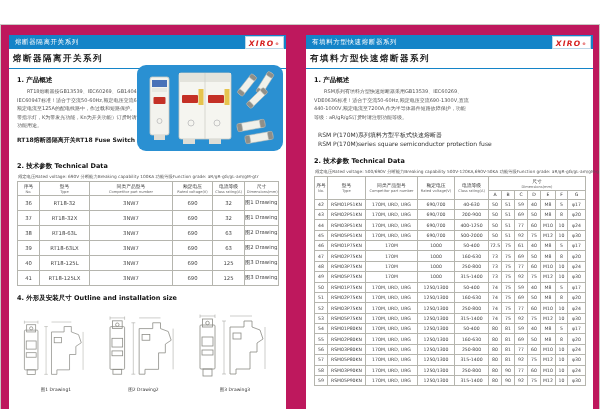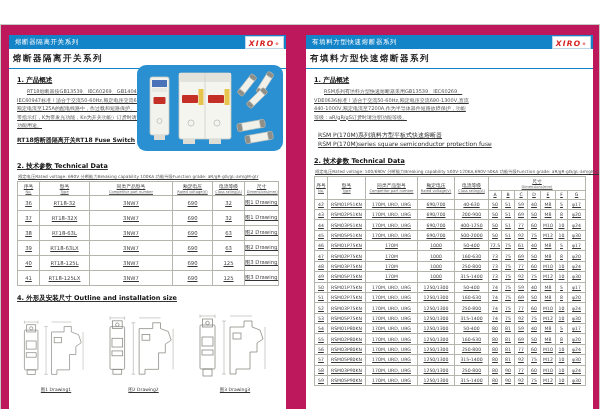--- a/index.html
+++ b/index.html
@@ -15,21 +15,21 @@
   .topbar{height:14px;background:#1484c8;display:flex;align-items:center;
     justify-content:space-between;padding:0 2px 0 6px;box-sizing:border-box;}
   .tb-title{color:#fff;font-size:6.5px;letter-spacing:.6px;white-space:nowrap;}
   .logo{background:#fff;border:1px solid #bcd6e8;height:11px;display:flex;align-items:flex-end;
     padding:0 3px;color:#d61f1f;font-weight:bold;font-style:italic;font-size:7.5px;letter-spacing:1.2px;}
   .logo sup{font-size:3.5px;font-style:normal;margin-left:1px;transform:translateY(-2px);}
 
   .ptitle{font-size:8.5px;font-weight:bold;letter-spacing:1.5px;color:#222;
     padding:4px 0 3px 4px;border-bottom:1.5px solid #1484c8;}
 
-  .content{position:relative;padding:3px 8px 0 8px;text-decoration:underline;}
+  .content{position:relative;padding:3px 8px 0 8px;}
   .sec{font-size:6.5px;font-weight:600;color:#111;margin:4px 0 2px 0;}
   .ov{font-size:5px;line-height:1.7;color:#555;margin:1px 0 0 0;text-indent:10px;}
   .page.left .ov{width:134px;}
   .page.right .ov{width:156px;}
   .pline{font-size:6px;font-weight:bold;color:#222;margin-top:6px;width:132px;}
   .pline-sm{font-size:6px;color:#333;margin-left:4px;line-height:1.55;}
   .pline-sm.first{margin-top:9px;}
   .sec.after-photo{margin-top:17px;}
   .sec.mt{margin-top:8px;}
   .note{font-size:4.3px;color:#555;margin:3px 0 2px 1px;white-space:nowrap;}

